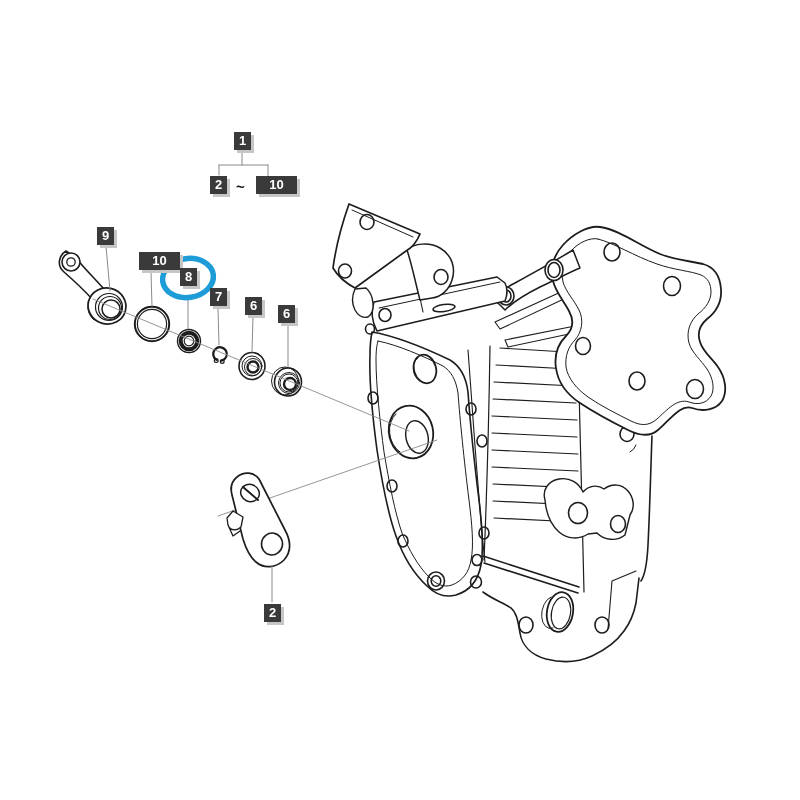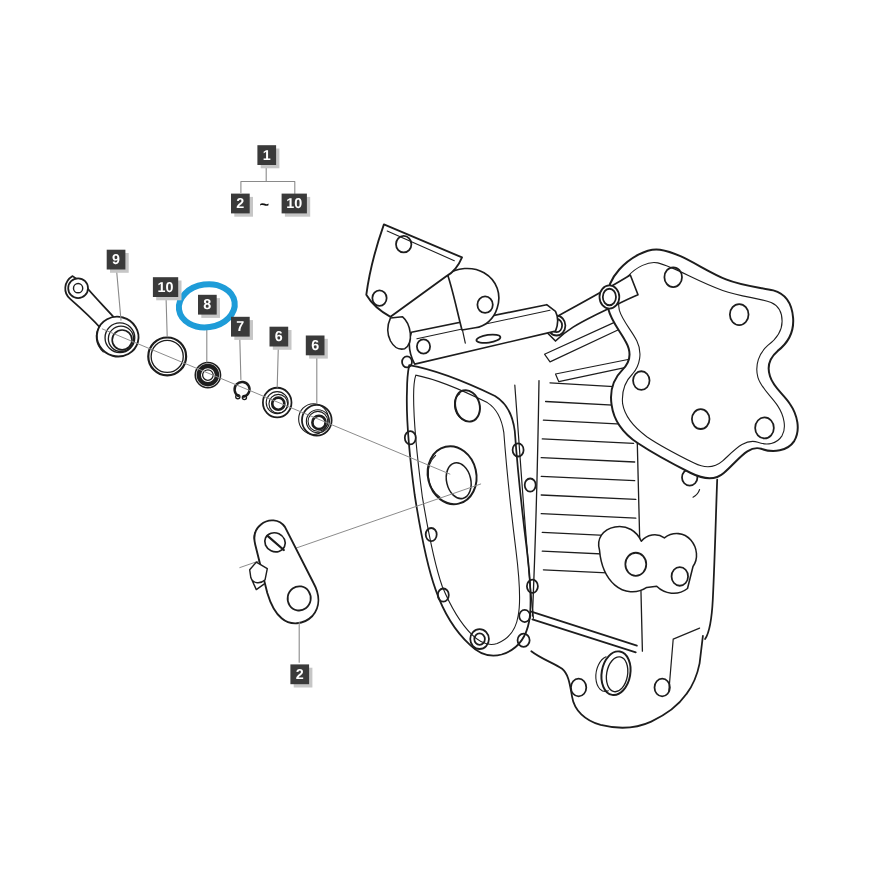--- a/index.html
+++ b/index.html
@@ -2,21 +2,21 @@
 <html><head>
 <meta charset="utf-8">
 <style>
   html,body{margin:0;padding:0;background:#ffffff;}
   .stage{position:relative;width:800px;height:800px;background:#ffffff;overflow:hidden;
          font-family:"Liberation Sans",sans-serif;}
   .stage svg{position:absolute;left:0;top:0;}
   .plabel{position:absolute;width:17px;height:18px;background:#3a3a3a;color:#ffffff;
           font-size:13px;font-weight:bold;line-height:18px;text-align:center;
           box-shadow:3px 3px 0 #c6c6c6;}
-  .plabel.w2{width:23px;}
+  .plabel.w2{width:41px;}
   .tilde{position:absolute;color:#111111;font-size:15px;font-weight:bold;line-height:14px;}
 </style>
 </head>
 <body>
 
 <div class="stage">
 
 <svg width="800" height="800" viewBox="0 0 800 800">
   <g stroke="#1d1d1d" stroke-width="1.6" fill="none" stroke-linecap="round" stroke-linejoin="round">
 

